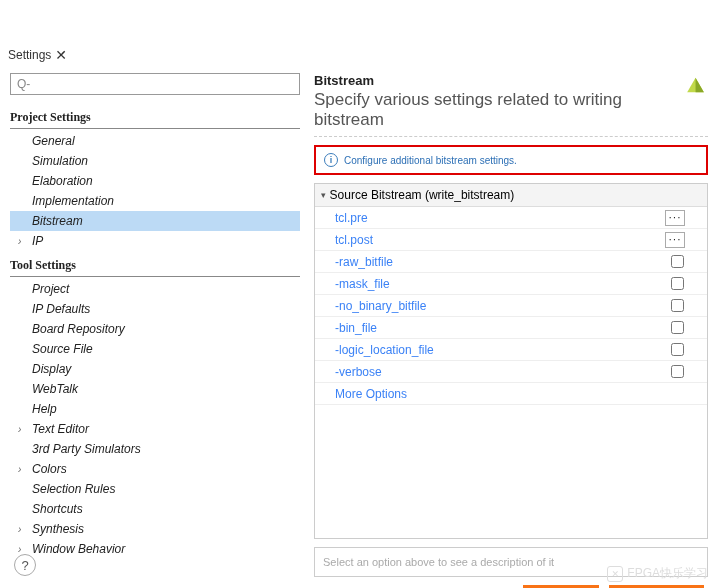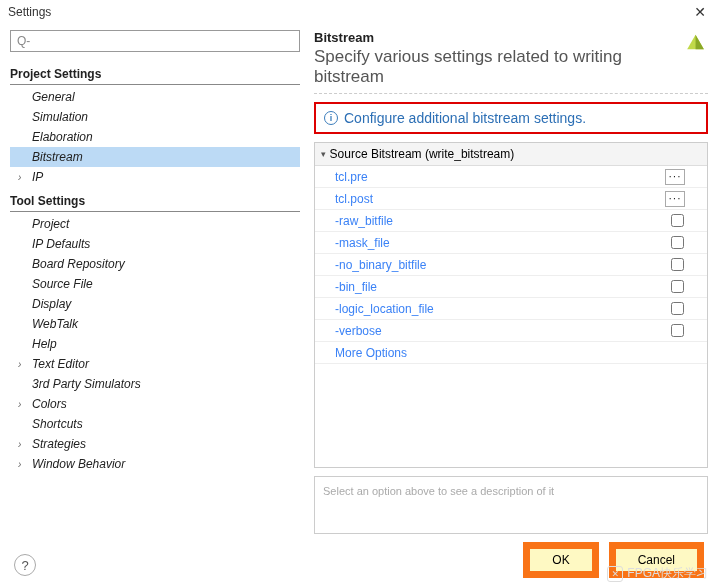--- a/index.html
+++ b/index.html
@@ -1,48 +1,48 @@
 <!DOCTYPE html>
 <html><head>
   <meta charset="utf-8">
   <style>
     * { box-sizing: border-box; margin: 0; padding: 0; font-family: "Segoe UI", Arial, sans-serif; font-size: 12px; }
     body { background: #fff; width: 718px; height: 588px; overflow: hidden; position: relative; }
-    .titlebar { display: flex; justify-content: space-between; align-items: center; padding: 4px 8px; height: 24px; }
+    .titlebar { display: flex; justify-content: flex-start; align-items: center; padding: 4px 8px; height: 24px; margin-top: 43px; }
     .titlebar-title { font-size: 12px; color: #333; }
     .close-x { font-size: 14px; color: #333; cursor: pointer; padding: 0 4px; }
     .main-area { display: flex; padding: 6px 10px 0 10px; gap: 14px; height: 510px; }
     .left-panel { width: 290px; display: flex; flex-direction: column; }
     .search-box { border: 1px solid #999; padding: 3px 6px; background: #fff; height: 22px; display: flex; align-items: center; }
     .search-box input { border: none; outline: none; width: 100%; font-size: 12px; background: transparent; }
     .search-box input::placeholder { color: #888; }
     .tree { flex: 1; overflow-y: auto; border: none; padding-top: 8px; }
-    .tree-section { font-weight: bold; color: #222; padding: 3px 0; border-bottom: 1px solid #888; margin-top: 4px; margin-bottom: 2px; }
+    .tree-section { font-weight: bold; color: #222; padding: 3px 0; border-bottom: 1px solid #888; margin-top: 4px; margin-bottom: 2px; font-family: Liberation Serif, serif; }
     .tree-item { padding: 3px 0 3px 22px; color: #222; cursor: pointer; display: flex; align-items: center; font-style: italic; }
     .tree-item.selected { background: #bcdaf5; }
     .tree-item.expandable { padding-left: 8px; }
     .chevron { display: inline-block; width: 12px; color: #666; font-size: 10px; margin-right: 2px; }
     .right-panel { flex: 1; display: flex; flex-direction: column; }
     .header-area { display: flex; justify-content: space-between; align-items: flex-start; padding-bottom: 6px; border-bottom: 1px dashed #ccc; }
     .header-title { font-weight: bold; font-size: 13px; color: #222; }
     .header-desc { color: #555; font-size: 17px; margin-top: 2px; }
     .logo { width: 26px; height: 26px; }
     .config-link-box { border: 2px solid #d00; margin: 8px 0; padding: 6px 8px; display: flex; align-items: center; gap: 6px; }
     .info-icon { width: 14px; height: 14px; border: 1px solid #3b7dbb; border-radius: 50%; color: #3b7dbb; display: flex; align-items: center; justify-content: center; font-size: 9px; font-weight: bold; }
-    .config-link { color: #2c6fb5; font-size: 14px; cursor: pointer; }
+    .config-link { color: #2c6fb5; font-size: 10px; cursor: pointer; }
     .options-box { border: 1px solid #ccc; flex: 1; display: flex; flex-direction: column; overflow: hidden; }
     .options-header { background: #f4f4f4; padding: 4px 6px; display: flex; align-items: center; gap: 4px; border-bottom: 1px solid #ddd; }
     .options-header .chev { font-size: 9px; color: #555; }
     .options-list { flex: 1; overflow-y: auto; }
     .opt-row { display: flex; align-items: center; border-bottom: 1px solid #eee; height: 22px; padding-left: 20px; }
     .opt-label { flex: 1; color: #3b82f6; }
     .opt-ctrl { width: 60px; display: flex; justify-content: center; }
     .opt-ctrl input[type=checkbox] { cursor: pointer; }
     .browse-btn { border: 1px solid #aaa; background: #fff; width: 20px; height: 16px; display: flex; align-items: center; justify-content: center; font-size: 10px; margin-right: 4px; cursor: pointer; letter-spacing: 1px; }
-    .desc-box { border: 1px solid #ccc; margin-top: 8px; padding: 8px; color: #aaa; font-size: 11px; height: 58px; }
+    .desc-box { border: 1px solid #ccc; margin-top: 8px; padding: 8px; color: #aaa; font-size: 11px; height: 30px; }
     .button-bar { display: flex; justify-content: flex-end; align-items: center; gap: 10px; padding: 8px 14px; }
     .btn { border: 7px solid #f97316; background: #fef9c3; padding: 4px 22px; cursor: pointer; font-size: 12px; }
     .help-circle { position: absolute; left: 14px; bottom: 12px; width: 22px; height: 22px; border: 1px solid #aaa; border-radius: 50%; display: flex; align-items: center; justify-content: center; color: #555; cursor: pointer; font-size: 13px; }
     .watermark { position: absolute; right: 10px; bottom: 6px; color: #ddd; font-size: 13px; display: flex; align-items: center; gap: 4px; pointer-events: none; }
     .wx-icon { width: 16px; height: 16px; border: 1px solid #ddd; border-radius: 3px; display: flex; align-items: center; justify-content: center; font-size: 9px; }
   </style>
 </head>
 <body>
 
 <div class="titlebar">
@@ -59,20 +59,23 @@
         <div class="tree-section">Project Settings</div>
         <div class="tree-item">
           <span>General</span>
         </div>
         <div class="tree-item">
           <span>Simulation</span>
         </div>
         <div class="tree-item">
           <span>Elaboration</span>
         </div>
+        <div class="tree-item">
+          <span>Implementation</span>
+        </div>
         <div class="tree-item selected">
           <span>Bitstream</span>
         </div>
         <div class="tree-item expandable">
           <span class="chevron">›</span>
           <span>IP</span>
         </div>
         <div class="tree-section">Tool Settings</div>
         <div class="tree-item">
           <span>Project</span>
@@ -100,25 +103,28 @@
           <span>Text Editor</span>
         </div>
         <div class="tree-item">
           <span>3rd Party Simulators</span>
         </div>
         <div class="tree-item expandable">
           <span class="chevron">›</span>
           <span>Colors</span>
         </div>
         <div class="tree-item">
+          <span>Selection Rules</span>
+        </div>
+        <div class="tree-item">
           <span>Shortcuts</span>
         </div>
         <div class="tree-item expandable">
           <span class="chevron">›</span>
-          <span>Strategies</span>
+          <span>Synthesis</span>
         </div>
         <div class="tree-item expandable">
           <span class="chevron">›</span>
           <span>Window Behavior</span>
         </div>
       </div>
   </div>
 
   <div class="right-panel">
     <div class="header-area">

